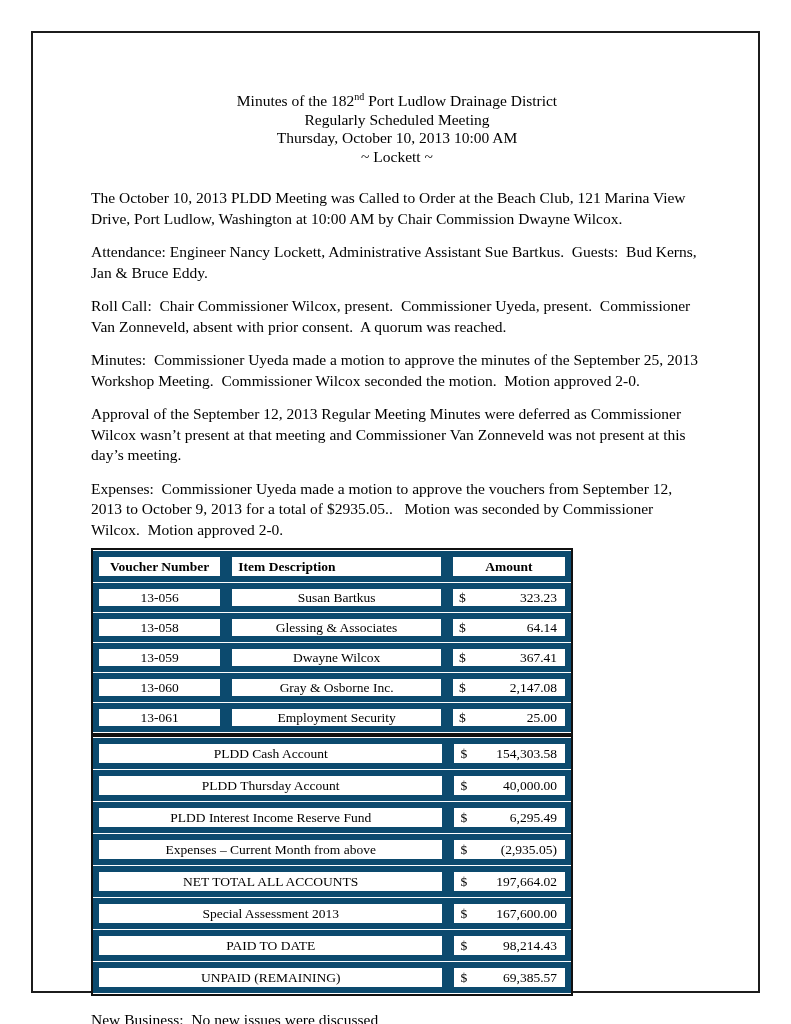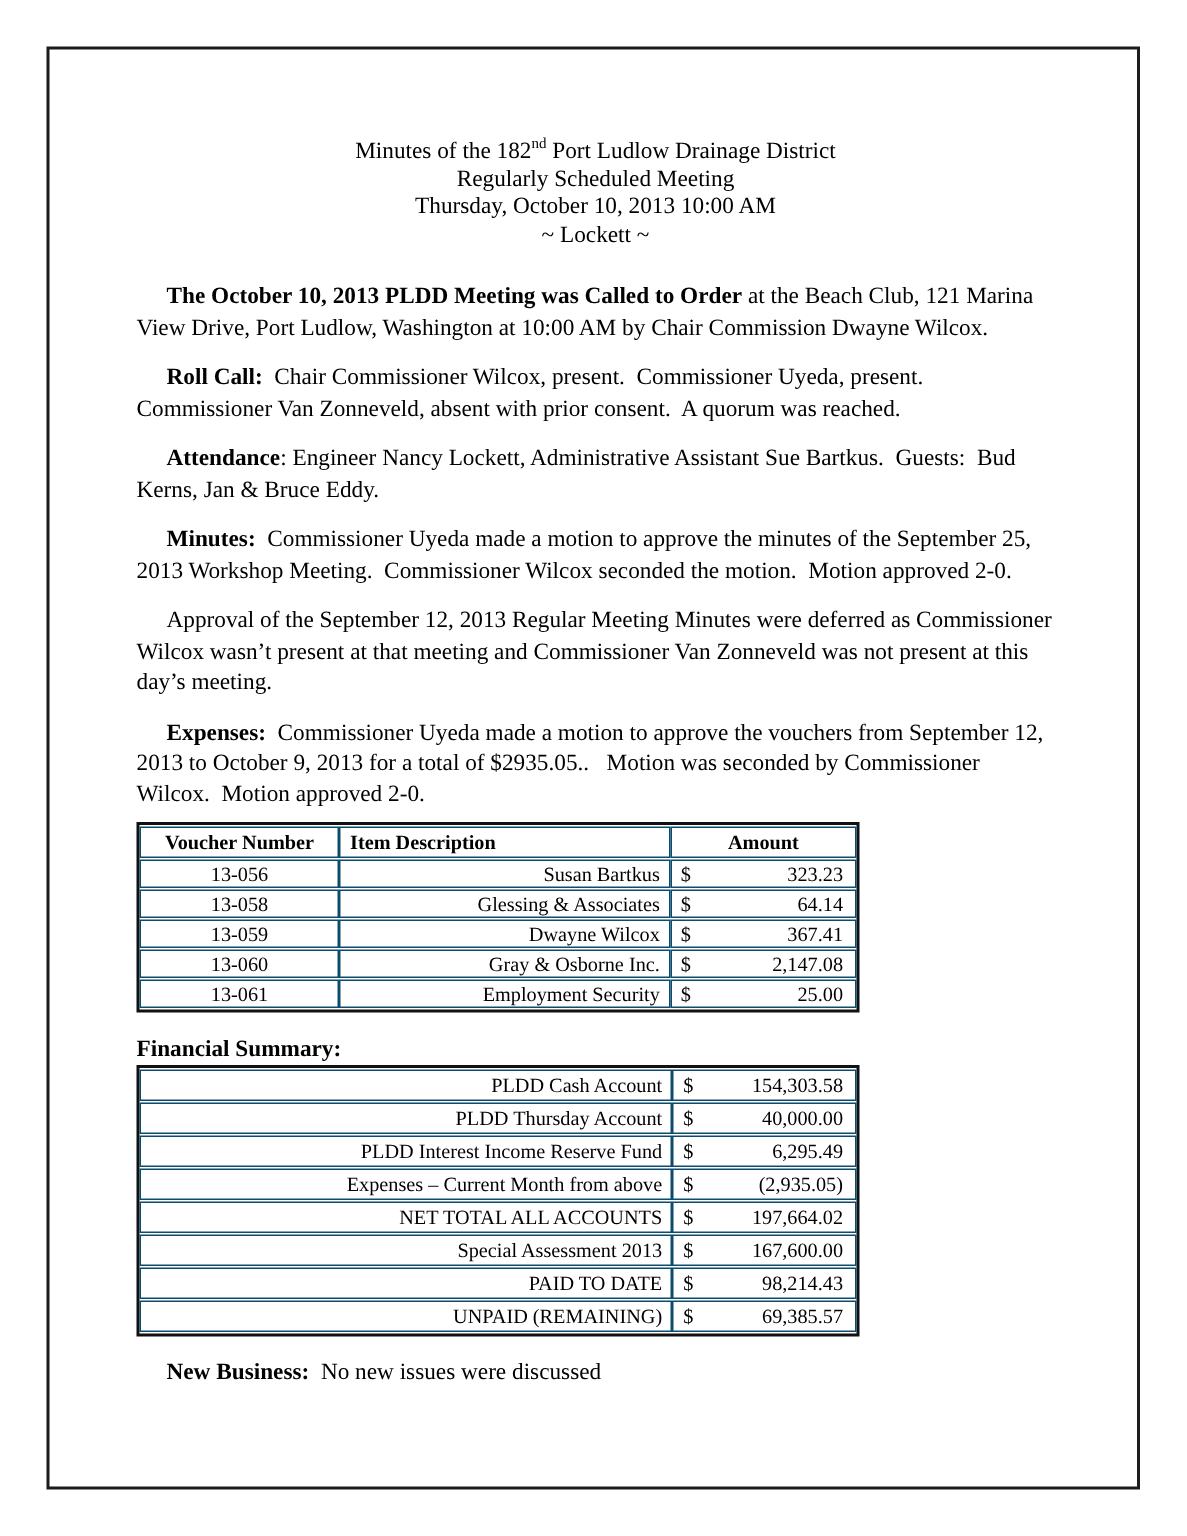--- a/index.html
+++ b/index.html
@@ -34,51 +34,51 @@
     line-height: 0;
     vertical-align: super;
   }
   .para {
     font-size: 15.5px;
     line-height: 20.5px;
     margin: 13px 0 0 0;
     white-space: pre-wrap;
   }
   .para.first { margin-top: 22px; }
-  .lead { font-weight: bold; margin-left: 20px; }
+  .lead { font-weight: normal; }
   table.doc-table {
     border-collapse: separate;
     border-spacing: 0 1px;
     table-layout: fixed;
     width: 482px;
     margin-top: 8px;
     border: 2px solid #111111;
     font-size: 13.5px;
     line-height: 15px;
     background: #ffffff;
   }
   table.doc-table td, table.doc-table th {
-    border: 1px solid #0c4a6e;
+    border: 6px solid #0c4a6e;
     padding: 1px 6px;
     overflow: hidden;
     font-weight: normal;
   }
   table.doc-table th {
     font-weight: bold;
     padding-top: 2px;
     padding-bottom: 2px;
   }
   .col-num   { width: 130px; }
   .col-desc  { width: 215px; }
   .col-amt   { width: 121px; }
   .col-label { width: 351px; }
   th.h-num, th.h-amt { text-align: center; }
   th.h-desc { text-align: left; }
   td.c-num { text-align: center; }
-  td.c-desc, td.c-label { text-align: right; }
+  td.c-desc, td.c-label { text-align: center; }
   td.c-amt .dollar { float: left; }
   td.c-amt .val { float: right; padding-right: 2px; }
   table.fin-table td { padding-top: 2px; padding-bottom: 2px; }
   .fin-heading {
     font-size: 15.5px;
     font-weight: bold;
     margin-top: 16px;
     margin-bottom: 1px;
   }
   .fin-table { margin-top: 0 !important; }
@@ -92,23 +92,23 @@
 
     <div class="title-block">
       <div><span>Minutes of the 182</span><sup>nd</sup><span> Port Ludlow Drainage District</span></div>
       <div>Regularly Scheduled Meeting</div>
       <div>Thursday, October 10, 2013 10:00 AM</div>
       <div>~ Lockett ~</div>
     </div>
 
     <p class="para first"><span class="lead">The October 10, 2013 PLDD Meeting was Called to Order</span><span> at the Beach Club, 121 Marina View Drive, Port Ludlow, Washington at 10:00 AM by Chair Commission Dwayne Wilcox.</span></p>
 
+    <p class="para"><span class="lead">Attendance</span><span>: Engineer Nancy Lockett, Administrative Assistant Sue Bartkus.  Guests:  Bud Kerns, Jan &amp; Bruce Eddy.</span></p>
+
     <p class="para"><span class="lead">Roll Call:</span><span>  Chair Commissioner Wilcox, present.  Commissioner Uyeda, present.  Commissioner Van Zonneveld, absent with prior consent.  A quorum was reached.</span></p>
-
-    <p class="para"><span class="lead">Attendance</span><span>: Engineer Nancy Lockett, Administrative Assistant Sue Bartkus.  Guests:  Bud Kerns, Jan &amp; Bruce Eddy.</span></p>
 
     <p class="para"><span class="lead">Minutes:</span><span>  Commissioner Uyeda made a motion to approve the minutes of the September 25, 2013 Workshop Meeting.  Commissioner Wilcox seconded the motion.  Motion approved 2-0.</span></p>
 
     <p class="para"><span class="lead"></span><span>Approval of the September 12, 2013 Regular Meeting Minutes were deferred as Commissioner Wilcox wasn’t present at that meeting and Commissioner Van Zonneveld was not present at this day’s meeting.</span></p>
 
     <p class="para"><span class="lead">Expenses:</span><span>  Commissioner Uyeda made a motion to approve the vouchers from September 12, 2013 to October 9, 2013 for a total of $2935.05..   Motion was seconded by Commissioner Wilcox.  Motion approved 2-0.</span></p>
 
     <table class="doc-table voucher-table">
       <colgroup>
         <col class="col-num">
@@ -164,21 +164,20 @@
     <td class="c-num">13-061</td>
     <td class="c-desc">Employment Security</td>
     <td class="c-amt">
               <span class="dollar">$</span>
               <span class="val">25.00</span>
             </td>
   </tr>
 </tbody>
     </table>
 
-    <div class="fin-heading">Financial Summary:</div>
 
     <table class="doc-table fin-table">
       <colgroup>
         <col class="col-label">
           <col class="col-amt">
       </colgroup>
       <tbody id="fin-body">
   <tr>
     <td class="c-label">PLDD Cash Account</td>
     <td class="c-amt">

